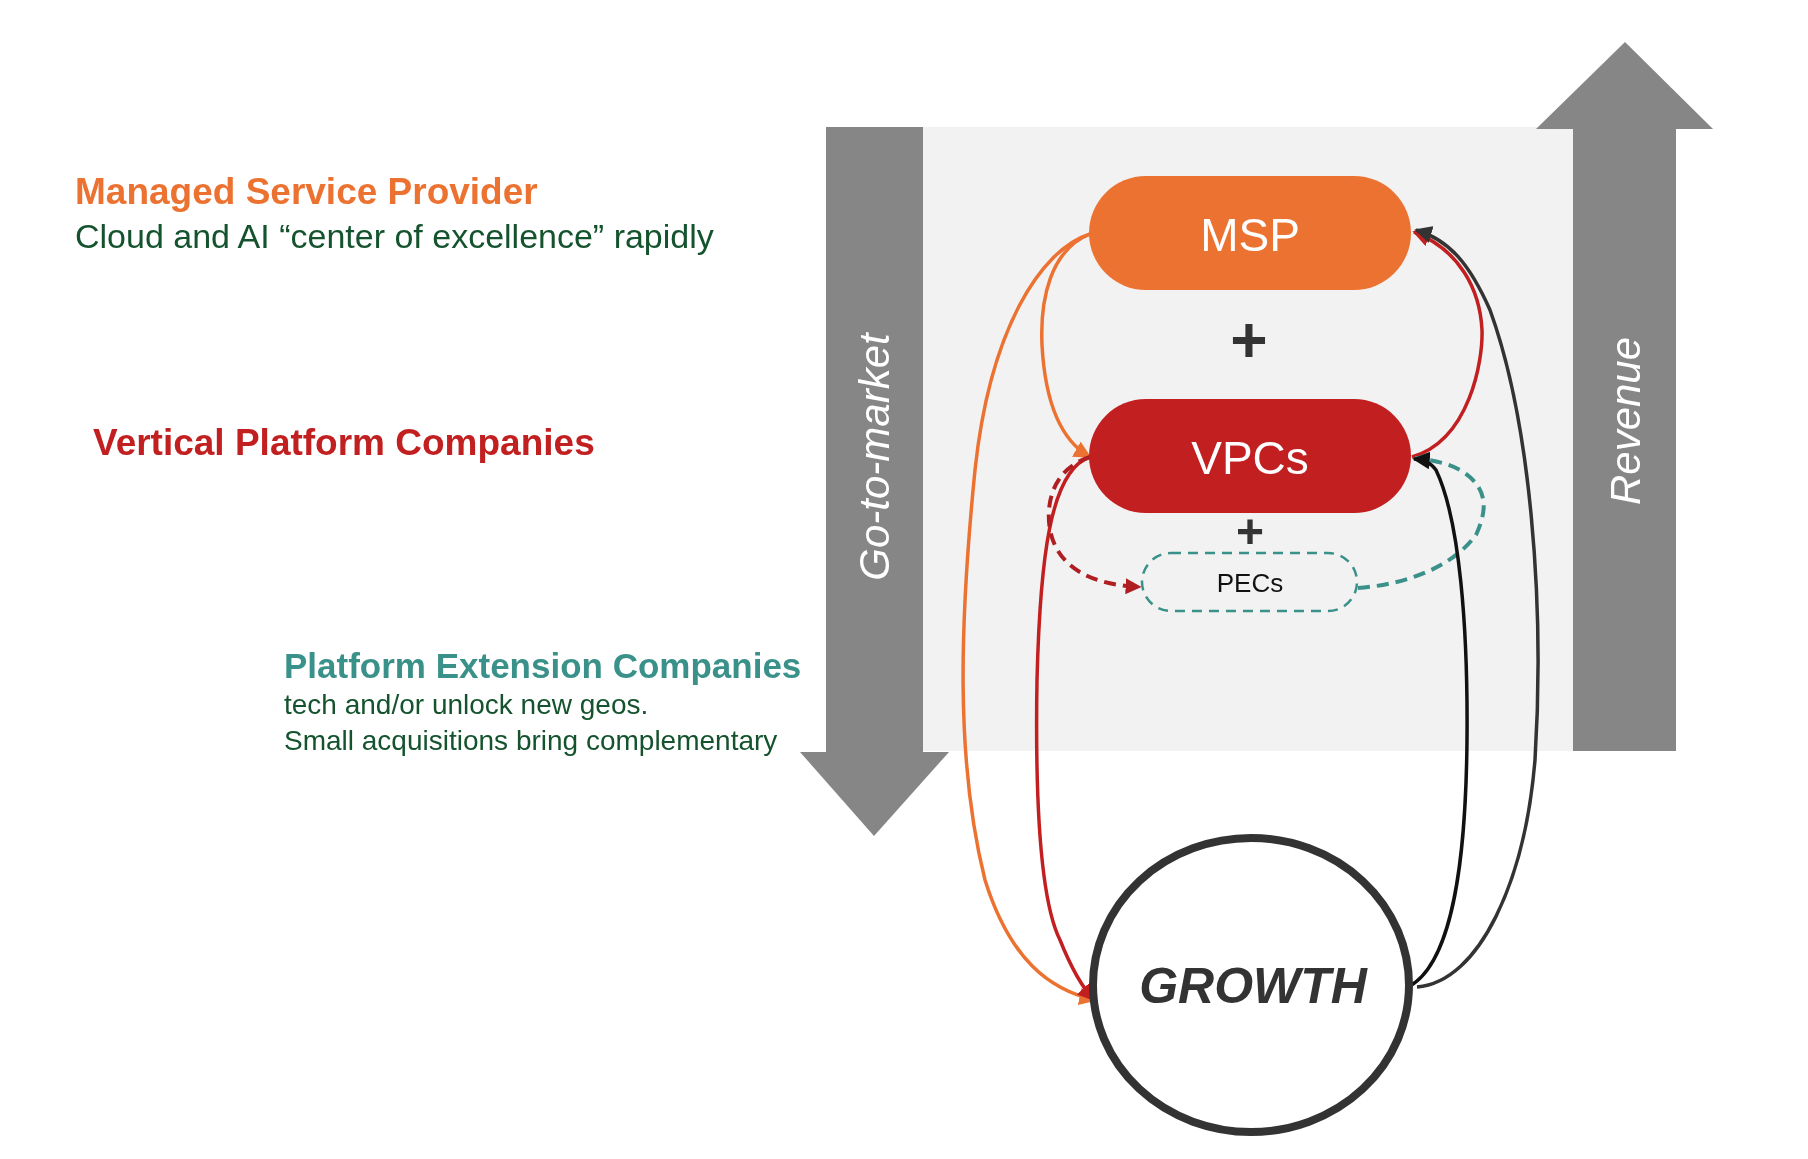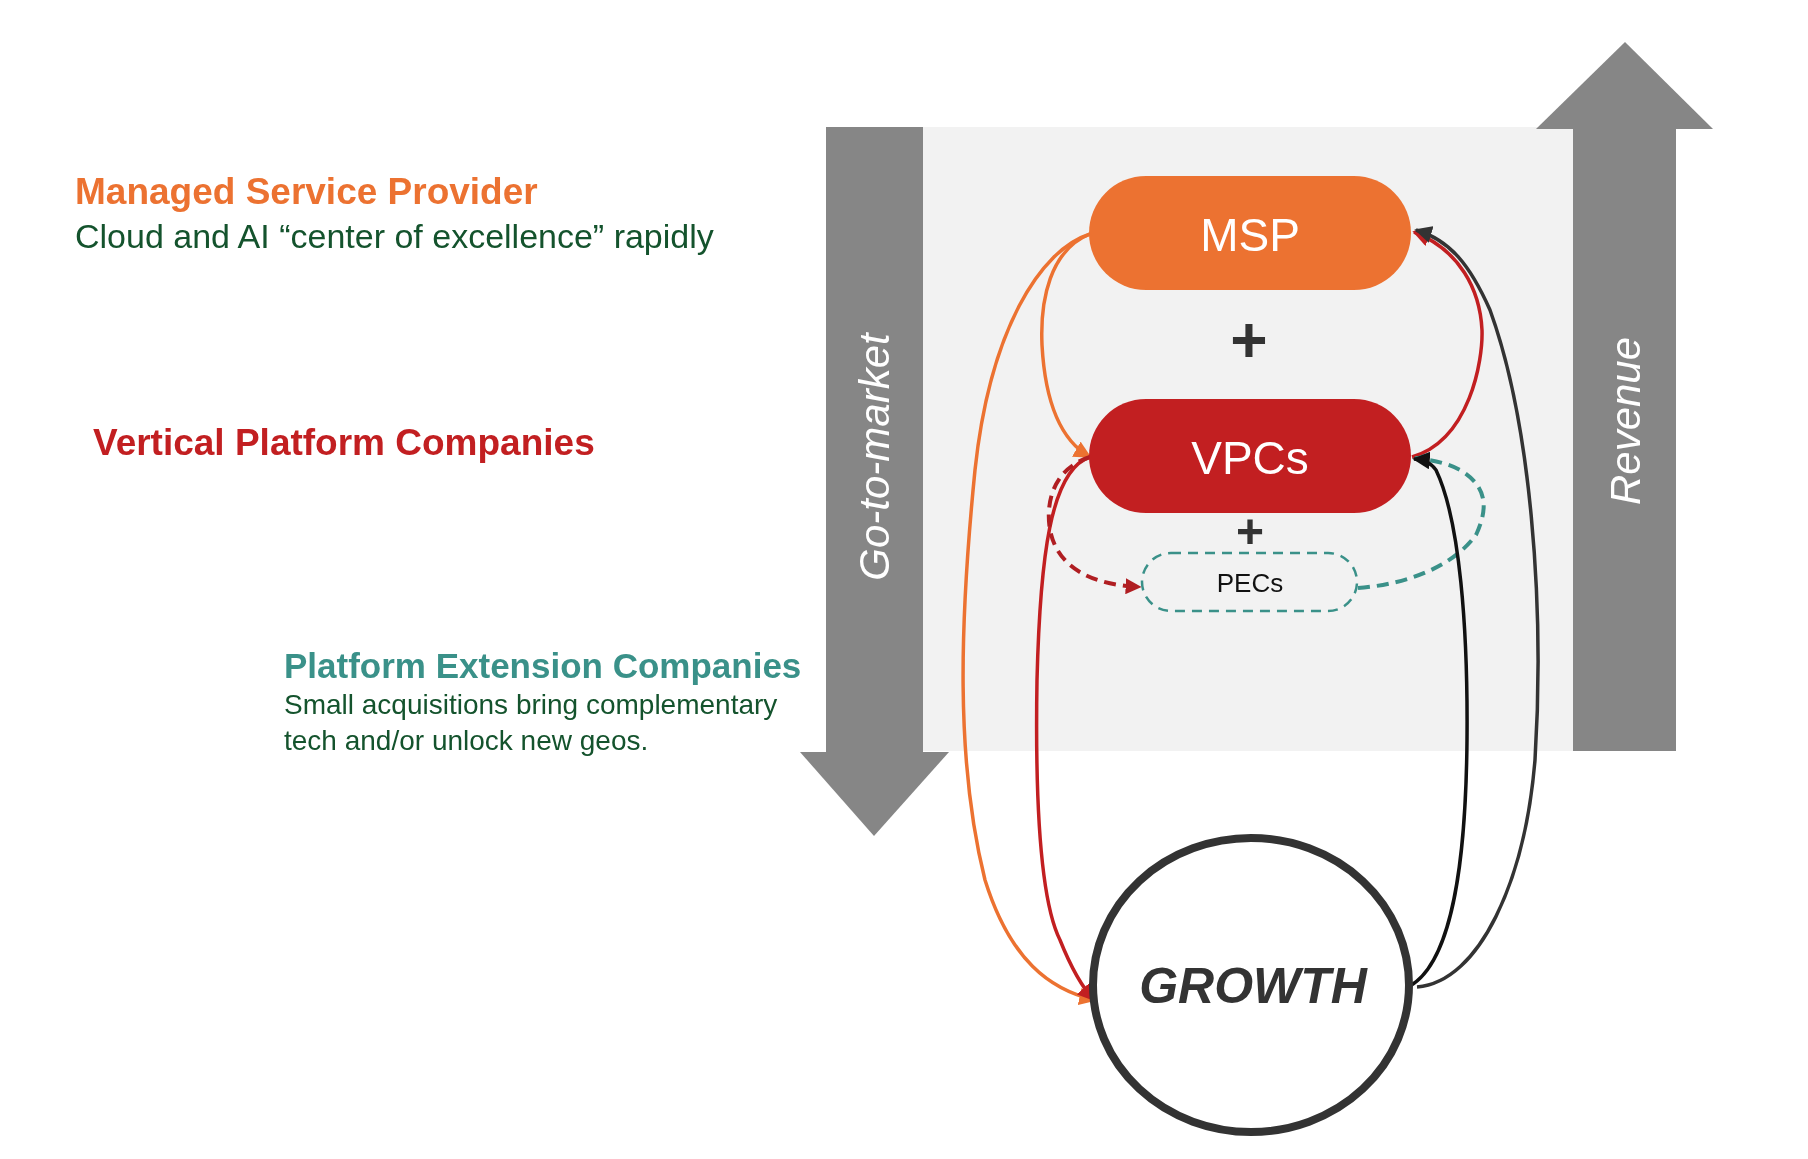--- a/index.html
+++ b/index.html
@@ -21,22 +21,22 @@
   <p class="heading" style="color:#EC7231;">Managed Service Provider</p>
   <p class="desc">Cloud and AI “center of excellence” rapidly</p>
 </div>
 
 <div class="block" style="left:93px; top:421px;">
   <p class="heading" style="color:#C21F21;">Vertical Platform Companies</p>
 </div>
 
 <div class="block" style="left:253px; top:645px;margin-left:31px;">
   <p class="heading small" style="color:#3A9189;">Platform Extension Companies</p>
+  <p class="desc small">tech and/or unlock new geos.</p>
   <p class="desc small">Small acquisitions bring complementary</p>
-  <p class="desc small">tech and/or unlock new geos.</p>
 </div>
 
 <svg id="diagram" width="1808" height="1159" viewBox="0 0 1808 1159" xmlns="http://www.w3.org/2000/svg">
   <defs>
     <marker id="ah-orange" viewBox="0 0 10 10" refX="9" refY="5" markerWidth="5" markerHeight="5" orient="auto-start-reverse">
       <path d="M0,0 L10,5 L0,10 z" fill="#EC7231"></path>
     </marker>
     <marker id="ah-red" viewBox="0 0 10 10" refX="9" refY="5" markerWidth="5" markerHeight="5" orient="auto-start-reverse">
       <path d="M0,0 L10,5 L0,10 z" fill="#C21F21"></path>
     </marker>

